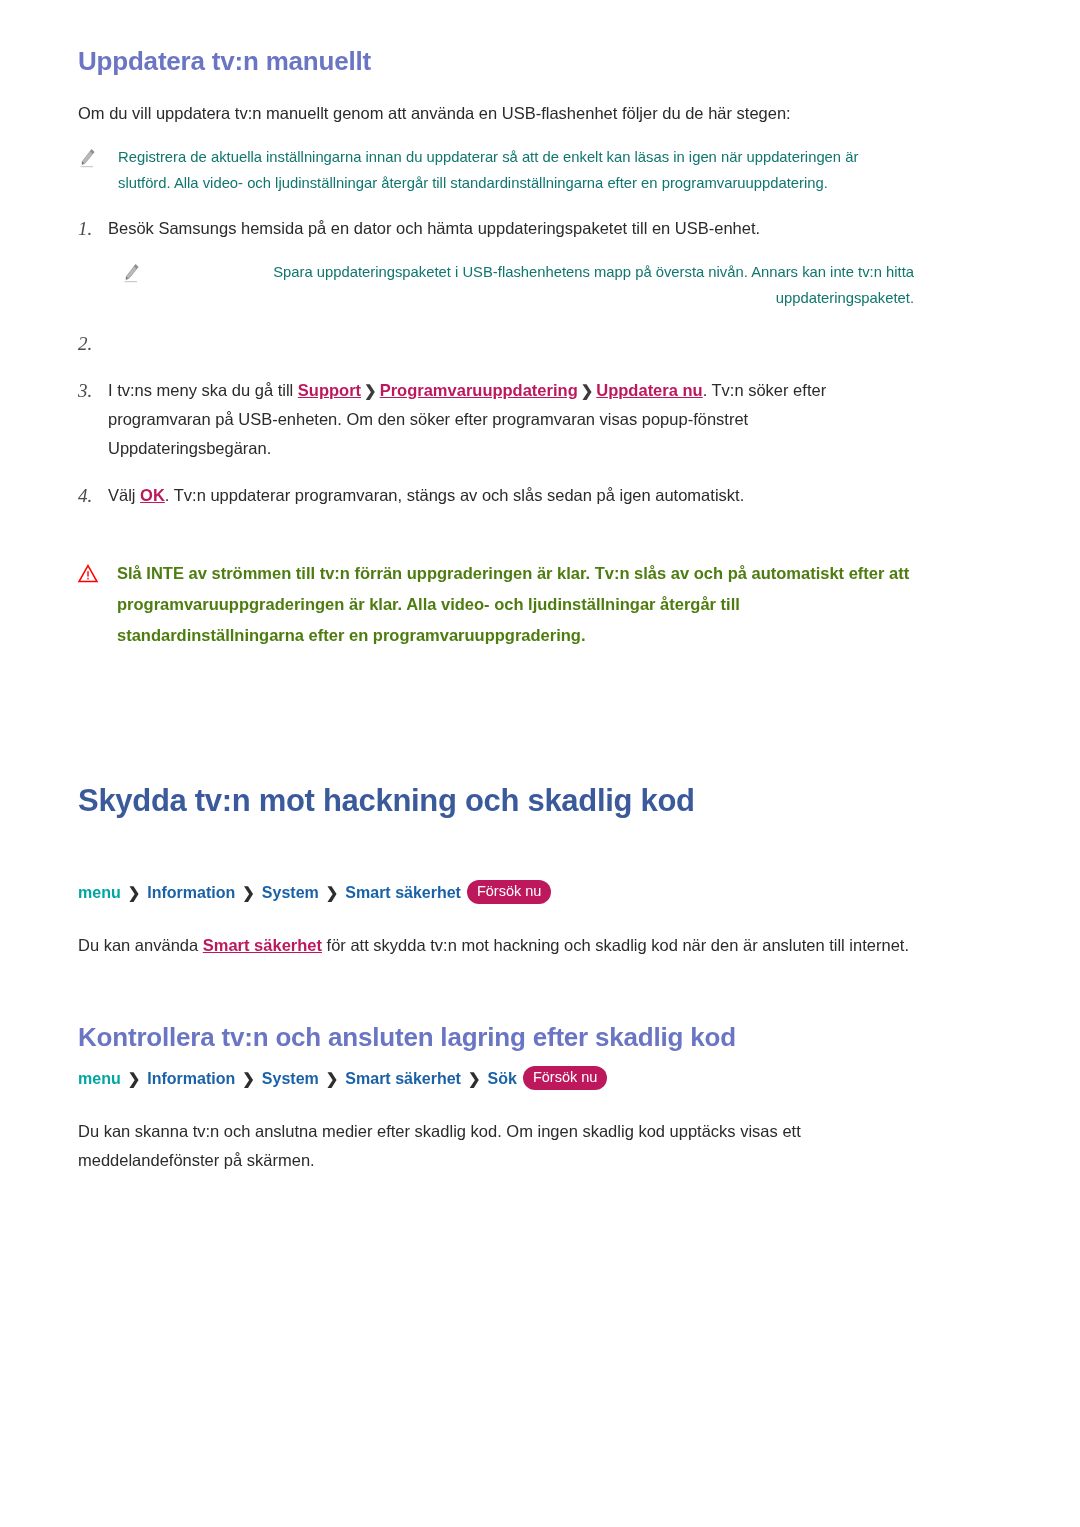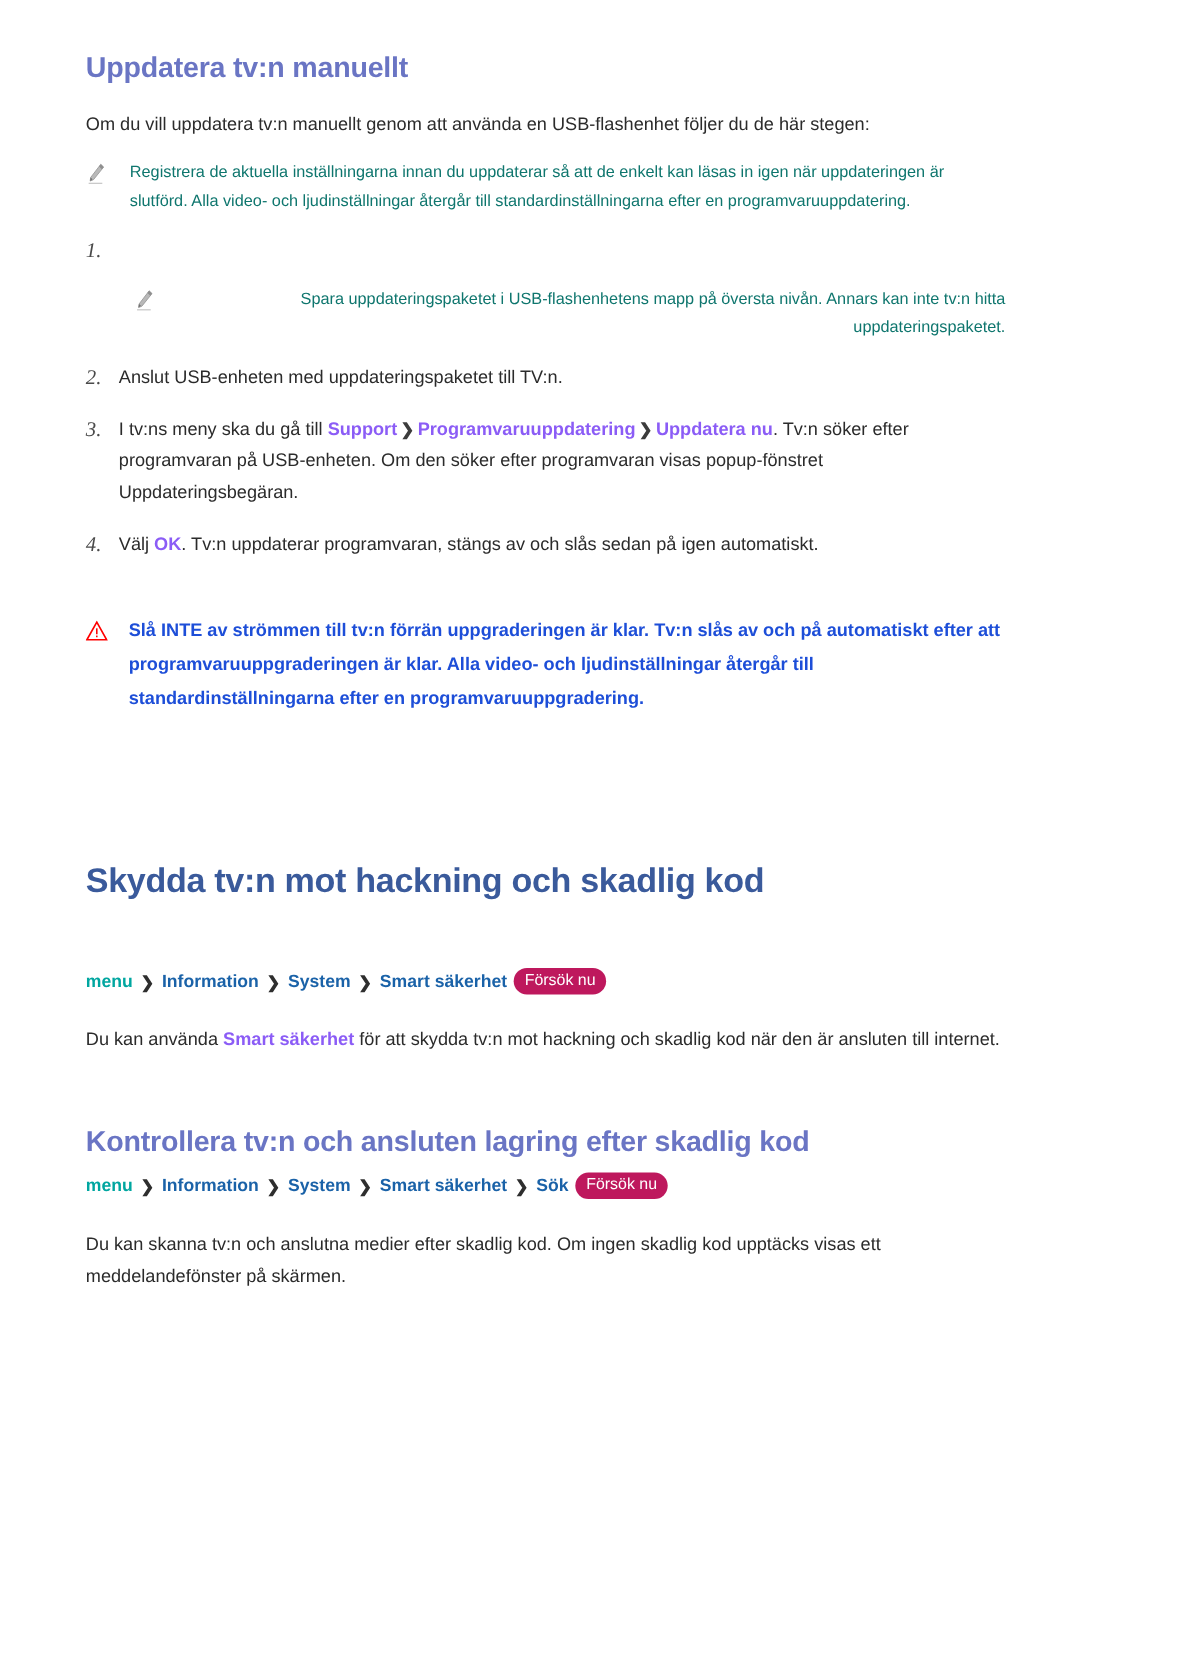--- a/index.html
+++ b/index.html
@@ -84,41 +84,41 @@
     line-height: 29px;
   }
   .step-text {
     font-size: 16.5px;
     line-height: 29px;
     color: #2b2b2b;
     max-width: 790px;
   }
 
   
-  .link-blue { color: #8b5cf6; font-weight: bold; }
+  .link-blue { color: #be185d; font-weight: bold; text-decoration: underline; }
   .chev { color: #3c3c3c; font-weight: bold; padding: 0 3px; font-size: 15px; }
 
   
   .warn-row {
     display: flex;
     align-items: flex-start;
     margin-top: 48px;
   }
   .warn-icon {
     flex: 0 0 auto;
     width: 20px;
     height: 20px;
     margin-right: 19px;
     margin-top: 6px;
   }
   .warn-text {
     font-size: 16.5px;
     line-height: 31px;
     font-weight: bold;
-    color: #1d4ed8;
+    color: #4d7c0f;
     max-width: 900px;
   }
 
   
   .crumb {
     font-size: 16px;
     font-weight: bold;
     margin: 0;
     white-space: nowrap;
     display: flex;
@@ -168,37 +168,37 @@
         <path d="M13.6 1.4 L16.2 3.9 L14.6 5.9 L12.0 3.4 Z" fill="#8f8f8f"></path>
         <path d="M4.0 16.6 L4.4 13.4 L6.1 15.0 Z" fill="#6f6f6f"></path>
         <rect x="2.6" y="18.1" width="12.4" height="1.1" fill="#c6c6c6"></rect>
       </svg>
     </span>
     <span class="note-text">Registrera de aktuella inställningarna innan du uppdaterar så att de enkelt kan läsas in igen när uppdateringen är slutförd. Alla video- och ljudinställningar återgår till standardinställningarna efter en programvaruuppdatering.</span>
   </div>
 
   <div class="step-row">
     <span class="step-num">1.</span>
+    <span class="step-text">Besök Samsungs hemsida på en dator och hämta uppdateringspaketet till en USB-enhet.</span>
   </div>
 
   <div class="note-row indented">
     <span class="pencil-icon">
       <svg width="18" height="20" viewBox="0 0 18 20">
         <path d="M13.6 1.4 L16.2 3.9 L7.0 15.3 L4.0 16.6 L4.4 13.4 Z" fill="#b9b9b9" stroke="#9a9a9a" stroke-width="0.8"></path>
         <path d="M13.6 1.4 L16.2 3.9 L14.6 5.9 L12.0 3.4 Z" fill="#8f8f8f"></path>
         <path d="M4.0 16.6 L4.4 13.4 L6.1 15.0 Z" fill="#6f6f6f"></path>
         <rect x="2.6" y="18.1" width="12.4" height="1.1" fill="#c6c6c6"></rect>
       </svg>
     </span>
     <span class="note-text">Spara uppdateringspaketet i USB-flashenhetens mapp på översta nivån. Annars kan inte tv:n hitta uppdateringspaketet.</span>
   </div>
 
   <div class="step-row">
     <span class="step-num">2.</span>
-    <span class="step-text">Anslut USB-enheten med uppdateringspaketet till TV:n.</span>
   </div>
 
   <div class="step-row">
     <span class="step-num">3.</span>
     <span class="step-text" style="max-width:760px;">
       <span>I tv:ns meny ska du gå till </span><span class="link-blue">Support</span><span class="chev">❯</span><span class="link-blue">Programvaruuppdatering</span><span class="chev">❯</span><span class="link-blue">Uppdatera nu</span><span>. Tv:n söker efter programvaran på USB-enheten. Om den söker efter programvaran visas popup-fönstret Uppdateringsbegäran.</span>
     </span>
   </div>
 
   <div class="step-row">

